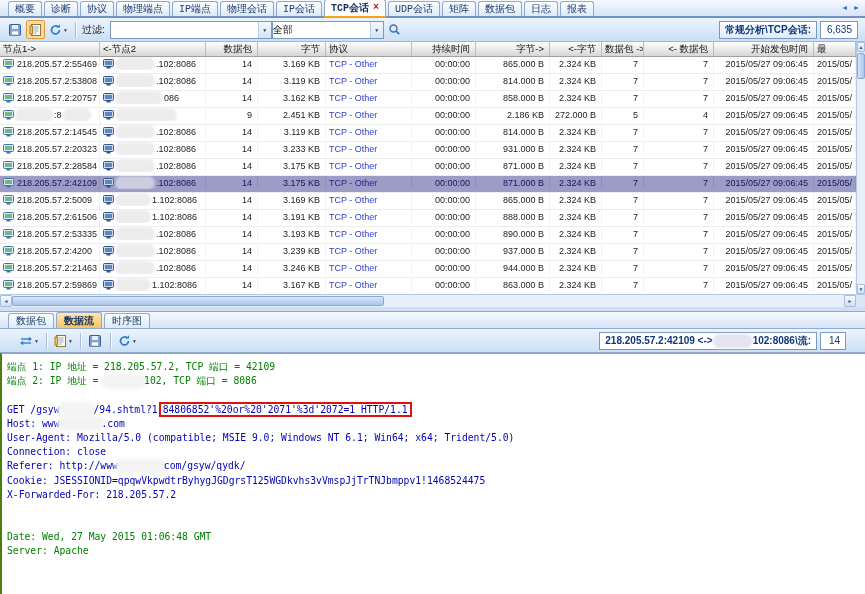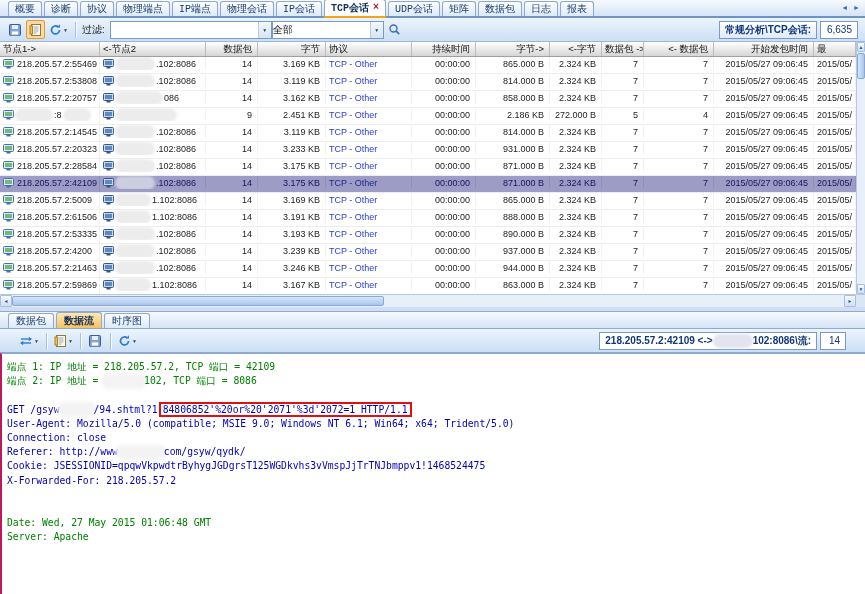--- a/index.html
+++ b/index.html
@@ -88,21 +88,21 @@
   .bnav span{cursor:default;}
   .btoolbar{position:absolute;top:329px;left:0;right:0;height:24px;
     background:linear-gradient(#ecf4fd,#cbdff5);border-bottom:1px solid #8fa9cf;
     display:flex;align-items:center;padding:0 16px;}
   .session-box{background:#fff;border:1px solid #7a99c5;height:18px;display:flex;align-items:center;
     font-size:10px;font-weight:bold;color:#10377a;padding:0 5px;white-space:nowrap;}
   .session-box .redact{background:#e4e4ef;box-shadow:0 0 3px 2px #e4e4ef;margin:0 2px;}
 
   
   .stream{position:absolute;top:353px;left:0;right:0;bottom:0;background:#fff;
-    border-left:2px solid #be185d;border-top:1px solid #8fa9cf;
+    border-left:2px solid #4d7c0f;border-top:1px solid #8fa9cf;
     padding:6px 0 0 5px;font-family:"DejaVu Sans Mono","Liberation Mono",monospace;
     font-size:9.7px;overflow:hidden;}
   .sline{height:14.2px;line-height:14.2px;white-space:pre;color:#202020;}
   .sline.green{color:#008000;}
   .sline.blue{color:#0000b4;}
   .sline .redact{height:9px;background:#f3f3f3;box-shadow:0 0 4px 3px #f3f3f3;}
   .redbox{border:2px solid #e01010;padding:0 2px;margin:0 1px;}
 </style>
 </head>
 <body>
@@ -706,20 +706,21 @@
       <span>102:8086\流:</span>
     </span>
     <span class="info-count" style="min-width:26px">14</span>
   </div>
 
   <div class="stream" id="stream-panel">
       <div class="sline green"><span>端点 1: IP 地址 = 218.205.57.2, TCP 端口 = 42109</span></div>
       <div class="sline green"><span>端点 2: IP 地址 = </span><span class="redact" style="width: 40px;"></span><span>102, TCP 端口 = 8086</span></div>
       <div class="sline"></div>
       <div class="sline blue"><span>GET /gsyw</span><span class="redact" style="width: 34px;"></span><span>/94.shtml?1</span><span class="redbox">84806852'%20or%20'2071'%3d'2072=1 HTTP/1.1</span></div>
+      <div class="sline blue"><span>Host: www</span><span class="redact" style="width: 42px;"></span><span>.com</span></div>
       <div class="sline blue"><span>User-Agent: Mozilla/5.0 (compatible; MSIE 9.0; Windows NT 6.1; Win64; x64; Trident/5.0)</span></div>
       <div class="sline blue"><span>Connection: close</span></div>
       <div class="sline blue"><span>Referer: http://www</span><span class="redact" style="width: 46px;"></span><span>com/gsyw/qydk/</span></div>
       <div class="sline blue"><span>Cookie: JSESSIONID=qpqwVkpwdtrByhygJGDgrsT125WGDkvhs3vVmspJjTrTNJbmppv1!1468524475</span></div>
       <div class="sline blue"><span>X-Forwarded-For: 218.205.57.2</span></div>
       <div class="sline"></div>
       <div class="sline"></div>
       <div class="sline green"><span>Date: Wed, 27 May 2015 01:06:48 GMT</span></div>
       <div class="sline green"><span>Server: Apache</span></div>
     </div>

